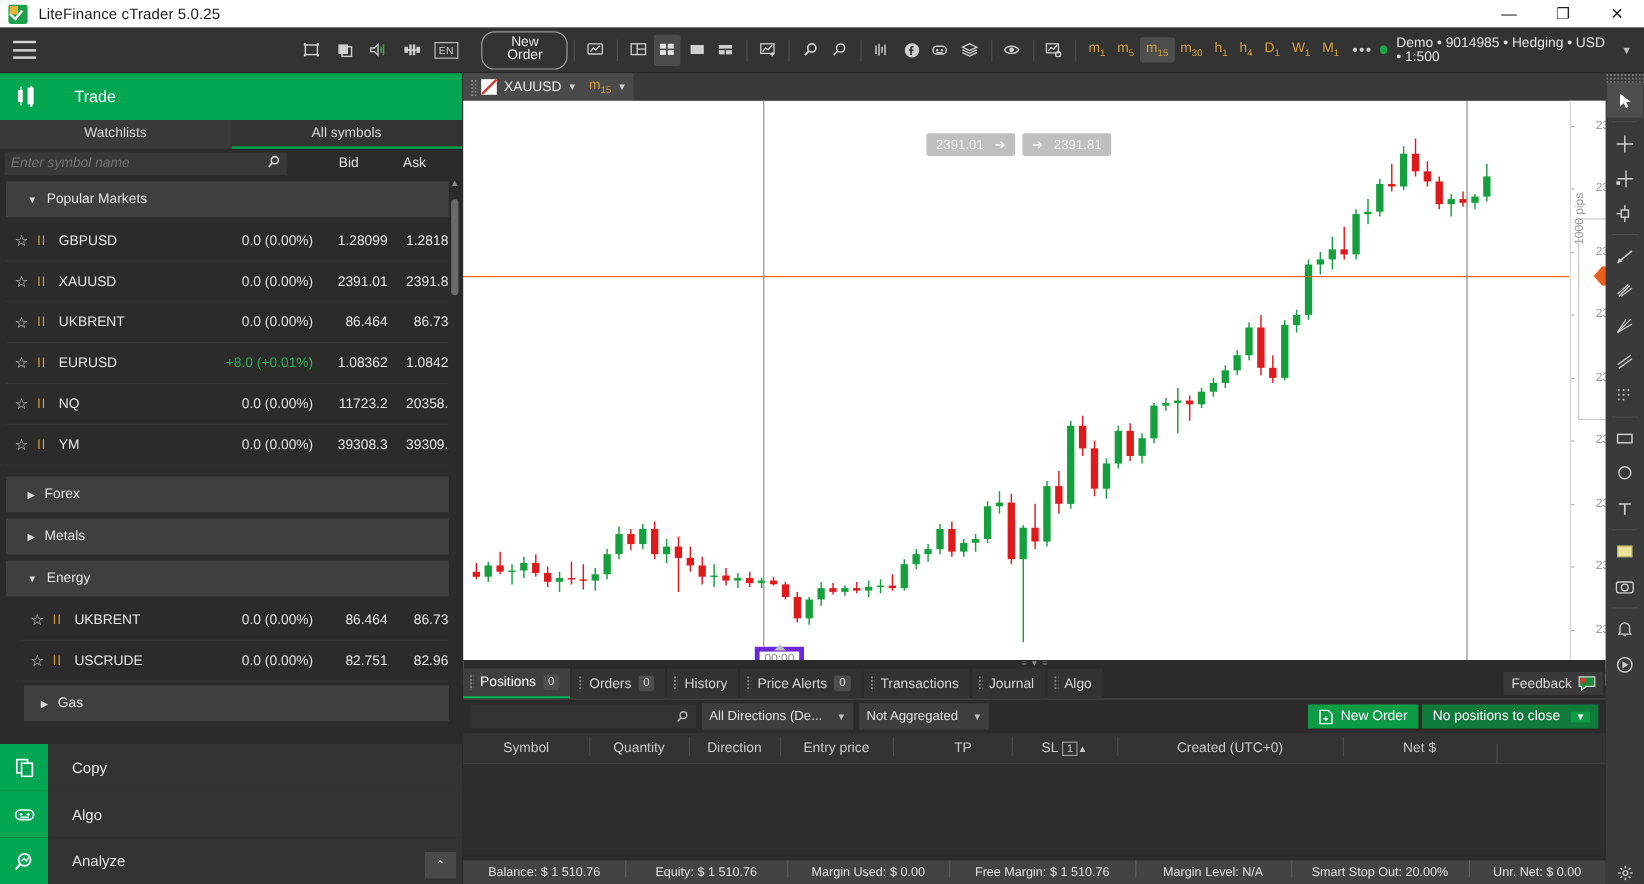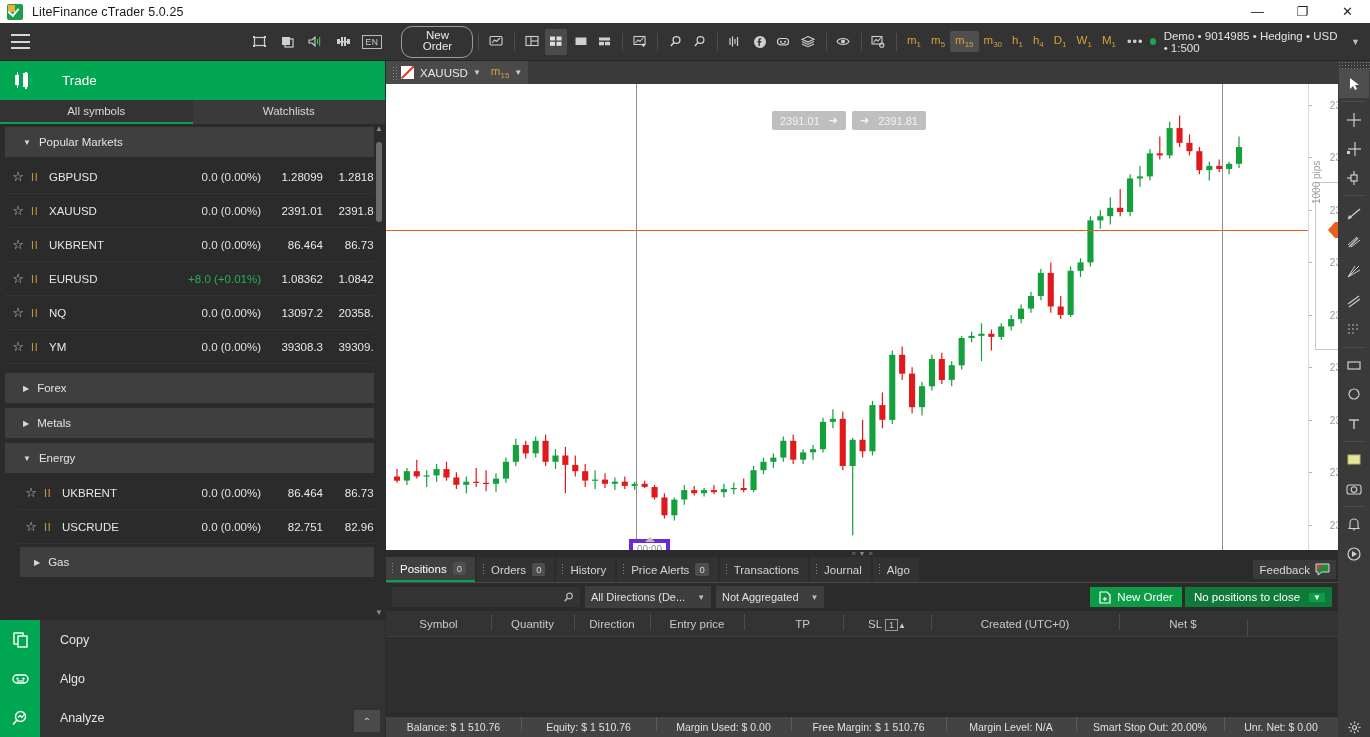--- a/index.html
+++ b/index.html
@@ -406,24 +406,37 @@
 
     <div class="trade-header">
       <div class="ic">
           <div class="b1"></div>
           <div class="b2"></div>
         </div>
       <span class="t">Trade</span>
     </div>
 
     <div class="wl-tabs">
+      <div class="wl-tab">Watchlists</div>
       <div class="wl-tab active">All symbols</div>
-      <div class="wl-tab">Watchlists</div>
-    </div>
-
+    </div>
+
+    <div class="wl-search-row">
+      <div class="wl-search">
+        <input placeholder="Enter symbol name" style="">
+        <span class="mag">
+          <svg width="12" height="12" viewBox="0 0 12 12">
+              <circle cx="7" cy="4.5" r="3" fill="none" stroke="#d0d0d0" stroke-width="1.3"></circle>
+              <line x1="5" y1="6.6" x2="2" y2="10" stroke="#d0d0d0" stroke-width="1.5"></line>
+            </svg>
+        </span>
+      </div>
+      <div class="wl-bid">Bid</div>
+      <div class="wl-ask">Ask</div>
+    </div>
 
     <div class="wl-body">
 
       <div class="grp">
         <span class="arw">▼</span>
         <span>Popular Markets</span>
       </div>
 
       <div class="row">
         <span class="star">☆</span>
@@ -455,21 +468,21 @@
         <span class="sym">EURUSD</span>
         <span class="chg up">+8.0 (+0.01%)</span>
         <span class="bid">1.08362</span>
         <span class="ask">1.08422</span>
       </div>
       <div class="row">
         <span class="star">☆</span>
         <span class="pause">ǀǀ</span>
         <span class="sym">NQ</span>
         <span class="chg">0.0 (0.00%)</span>
-        <span class="bid">13097.2</span>
+        <span class="bid">11723.2</span>
         <span class="ask">20358.1</span>
       </div>
       <div class="row">
         <span class="star">☆</span>
         <span class="pause">ǀǀ</span>
         <span class="sym">YM</span>
         <span class="chg">0.0 (0.00%)</span>
         <span class="bid">39308.3</span>
         <span class="ask">39309.2</span>
       </div>

